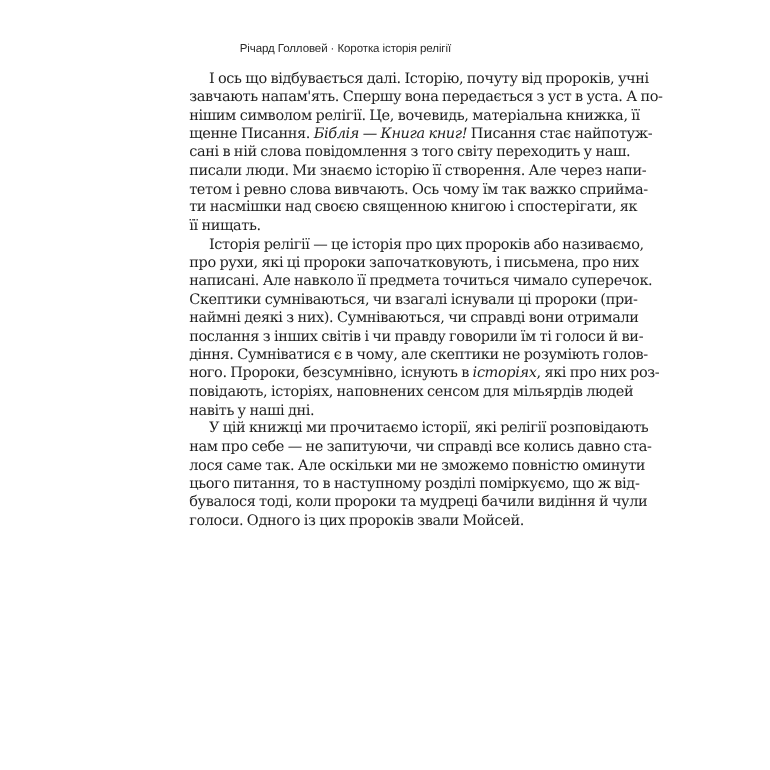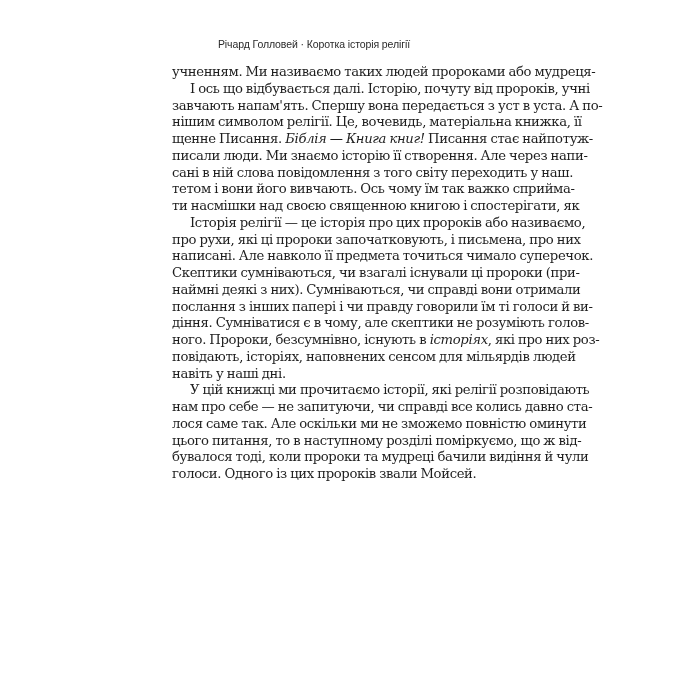--- a/index.html
+++ b/index.html
@@ -64,41 +64,41 @@
   </style>
 </head>
 <body>
 
 <div class="page">
   <div class="running-head">Річард Голловей · Коротка історія релігії</div>
 
   <div class="body-text">
 
     <div>
-      <span class="line"><span>учненням. Ми називаємо таких людей пророками або мудреця-</span></span>
     </div>
 
     <div>
       <span class="line indent"><span>І ось що відбувається далі. Історію, почуту від пророків, учні</span></span>
       <span class="line"><span>завчають напам'ять. Спершу вона передається з уст в уста. А по-</span></span>
       <span class="line"><span>нішим символом релігії. Це, вочевидь, матеріальна книжка, її</span></span>
       <span class="line"><span>щенне Писання. </span><span class="it">Біблія — Книга книг!</span><span> Писання стає найпотуж-</span></span>
+      <span class="line"><span>сані в ній слова повідомлення з того світу переходить у наш.</span></span>
       <span class="line"><span>писали люди. Ми знаємо історію її створення. Але через напи-</span></span>
-      <span class="line"><span>сані в ній слова повідомлення з того світу переходить у наш.</span></span>
-      <span class="line"><span>тетом і вони його вивчають. Ось чому їм так важко сприйма-</span></span>
+      <span class="line"><span>тетом і ревно слова вивчають. Ось чому їм так важко сприйма-</span></span>
       <span class="line"><span>ти насмішки над своєю священною книгою і спостерігати, як</span></span>
+      <span class="line last"><span>її нищать.</span></span>
     </div>
 
     <div>
       <span class="line indent"><span>Історія релігії — це історія про цих пророків або називаємо,</span></span>
       <span class="line"><span>про рухи, які ці пророки започатковують, і письмена, про них</span></span>
       <span class="line"><span>написані. Але навколо її предмета точиться чимало суперечок.</span></span>
       <span class="line"><span>Скептики сумніваються, чи взагалі існували ці пророки (при-</span></span>
       <span class="line"><span>наймні деякі з них). Сумніваються, чи справді вони отримали</span></span>
-      <span class="line"><span>послання з інших папері і чи правду говорили їм ті голоси й ви-</span></span>
+      <span class="line"><span>послання з інших світів і чи правду говорили їм ті голоси й ви-</span></span>
       <span class="line"><span>діння. Сумніватися є в чому, але скептики не розуміють голов-</span></span>
       <span class="line"><span>ного. Пророки, безсумнівно, існують в </span><span class="it">історіях</span><span>, які про них роз-</span></span>
       <span class="line"><span>повідають, історіях, наповнених сенсом для мільярдів людей</span></span>
       <span class="line last"><span>навіть у наші дні.</span></span>
     </div>
 
     <div>
       <span class="line indent"><span>У цій книжці ми прочитаємо історії, які релігії розповідають</span></span>
       <span class="line"><span>нам про себе — не запитуючи, чи справді все колись давно ста-</span></span>
       <span class="line"><span>лося саме так. Але оскільки ми не зможемо повністю оминути</span></span>

